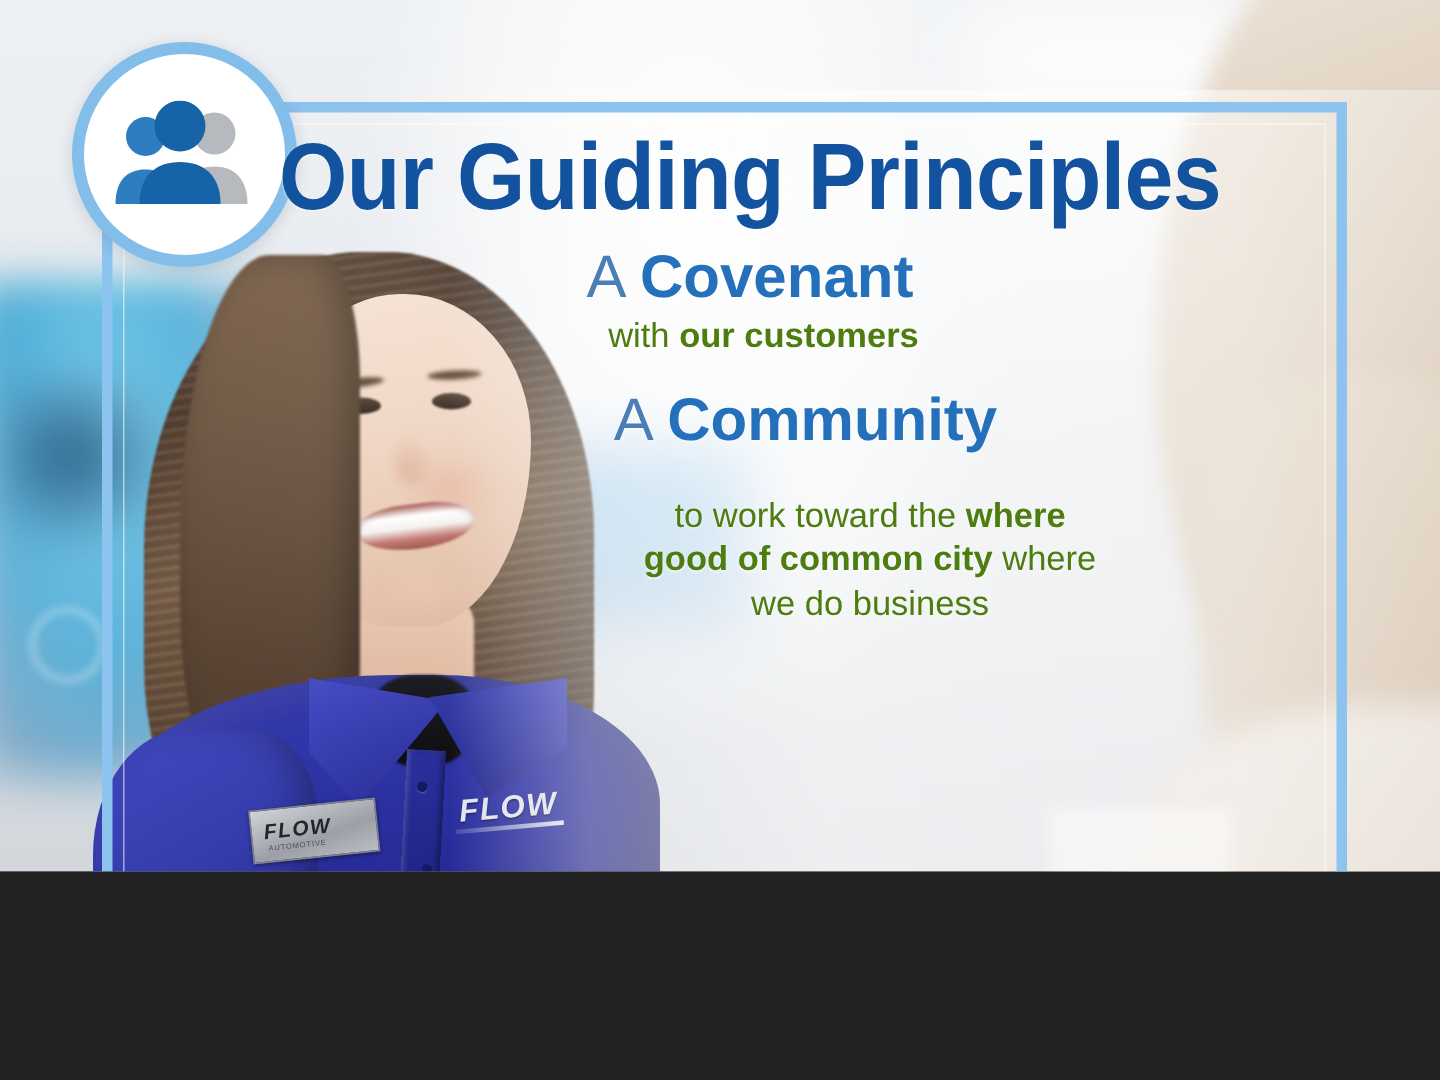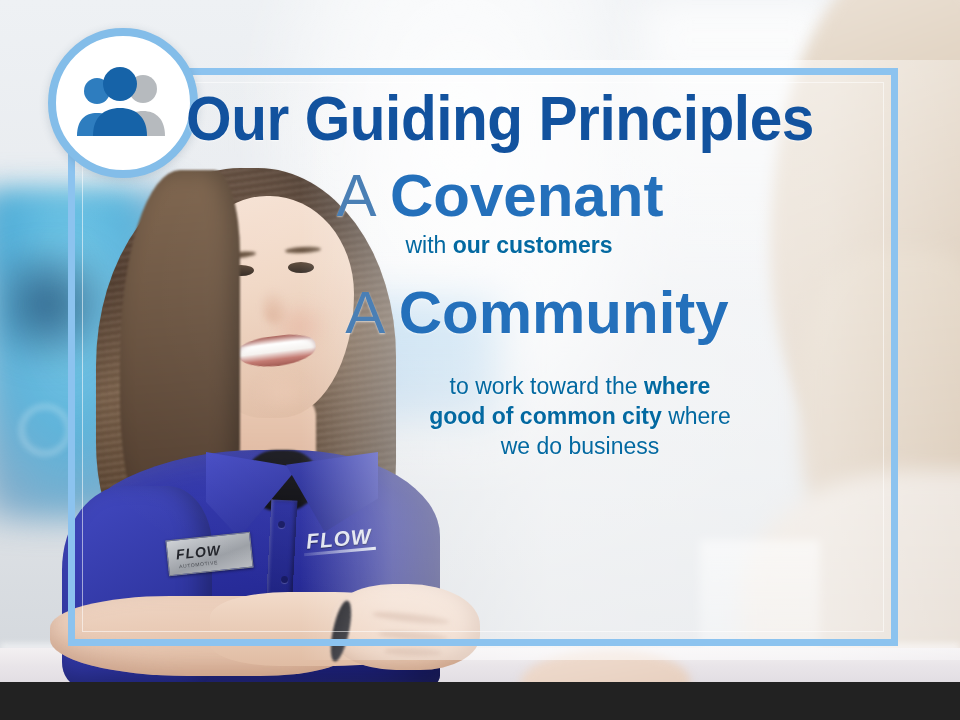--- a/index.html
+++ b/index.html
@@ -1,20 +1,20 @@
 <!DOCTYPE html>
 <html><head>
 <meta charset="utf-8">
 <style>
   html,body{margin:0;padding:0;background:#222;}
   *{box-sizing:border-box;}
 
   #stage{
     position:relative;
-    width:960px;height:682px;
+    width:960px;height:581px;
     overflow:hidden;
     font-family:"Liberation Sans","DejaVu Sans",sans-serif;
     background:#d9dde1;
   }
 
   
   .photo{position:absolute;inset:0;overflow:hidden;}
 
   
   .bg-wall{
@@ -354,32 +354,32 @@
     letter-spacing:-0.5px;
     color:#12529e;
     transform:scaleX(.93);
     transform-origin:center;
     text-shadow:0 1px 2px rgba(255,255,255,.65);
     white-space:nowrap;
   }
 
   .principle{margin-top:16px;}
   .p-head{
-    font-size:60px;
+    font-size:40px;
     line-height:1.08;
     color:#2e75bc;
     text-shadow:0 1px 2px rgba(255,255,255,.6);
     white-space:nowrap;
   }
   .p-head .art{font-weight:400;color:#4a7fb5;}
   .p-head .word{font-weight:700;color:#2470bb;}
   .p-sub{
     font-size:23px;
     line-height:1.30;
-    color:#0369a1;
+    color:#4d7c0f;
     font-weight:400;
     text-shadow:0 1px 2px rgba(255,255,255,.6);
     margin-top:2px;
   }
   .p-sub b{font-weight:700;}
 
   
   #principle-1{margin-top:14px;}
   #principle-1 .p-head{margin-left:0px;}
   #principle-1 .p-sub{margin-left:18px;}

